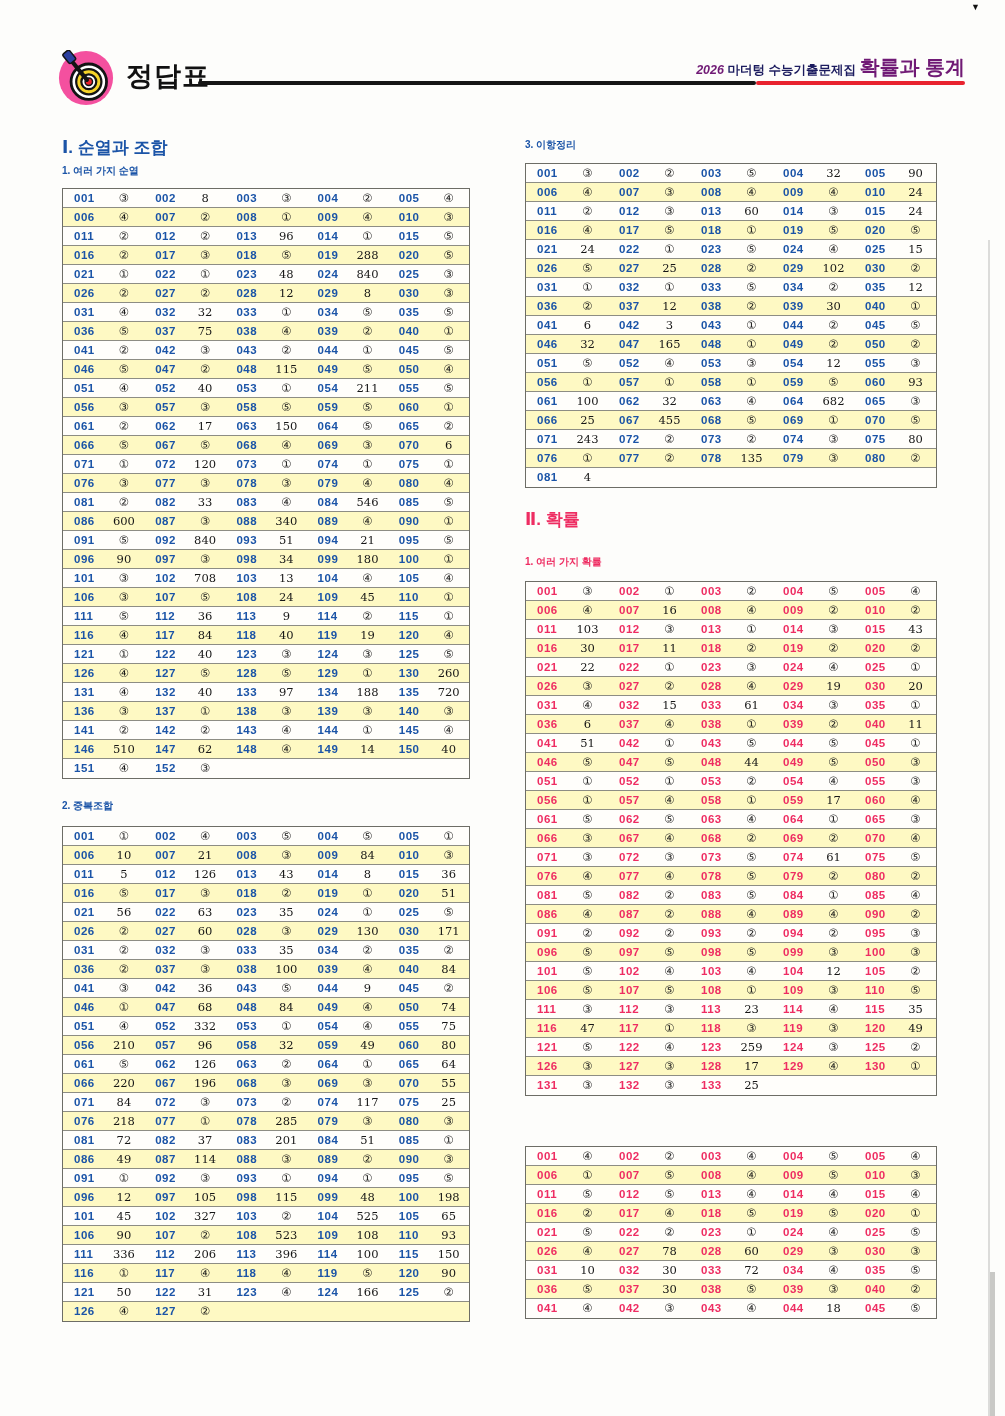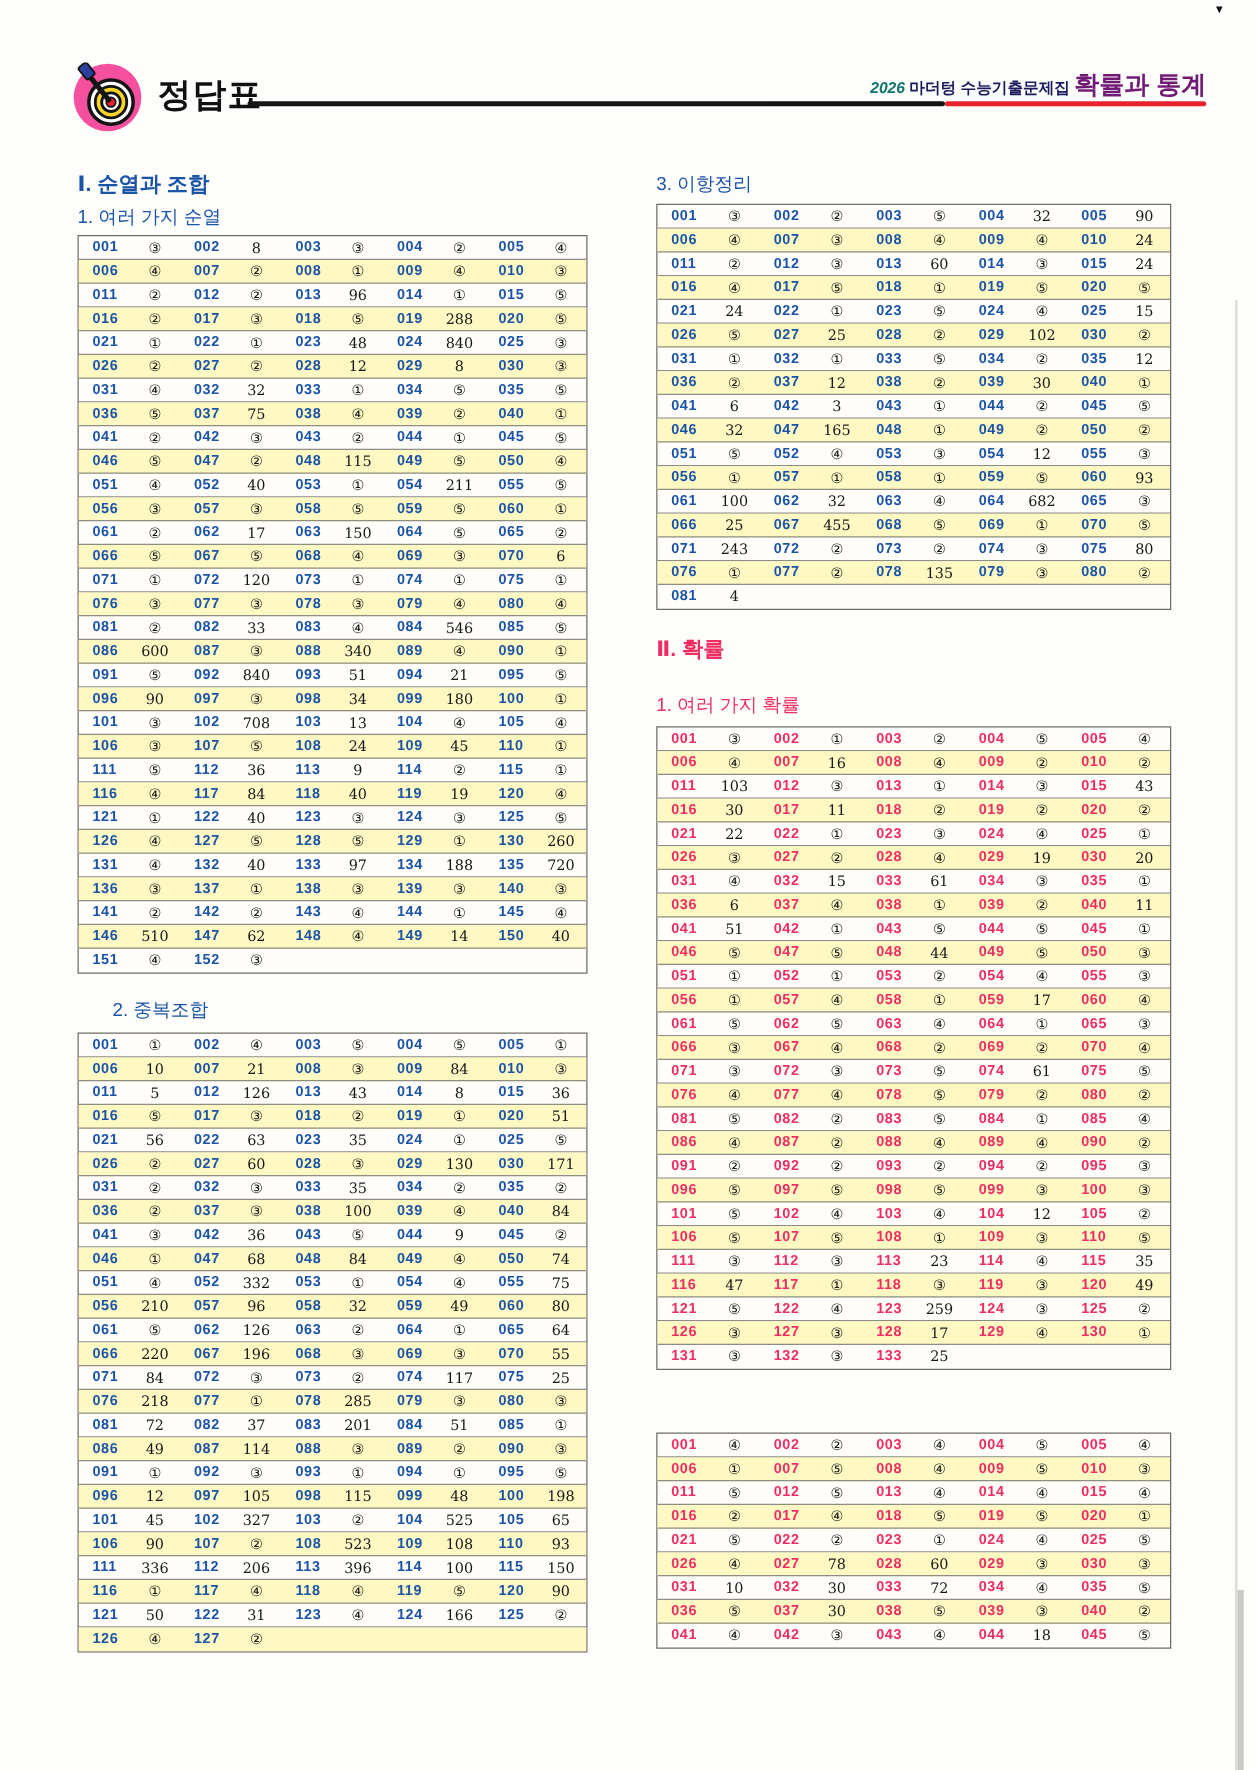--- a/index.html
+++ b/index.html
@@ -7,28 +7,28 @@
     width:1005px;height:1416px;position:relative;background:#fdfdfb;
     font-family:"Liberation Sans","DejaVu Sans",sans-serif;
     overflow:hidden;
   }
   .abs{position:absolute;}
   
   .page-title{font-size:27px;font-weight:bold;color:#111;letter-spacing:1px;}
   .divider-black{background:#151515;height:4px;border-radius:2px;}
   .divider-red{background:#e8232e;height:4px;border-radius:2px;}
   .imprint{font-size:12.5px;font-weight:bold;white-space:nowrap;}
-  .imprint .yr{color:#0f766e;font-style:italic;margin-top:28px;}
+  .imprint .yr{color:#701a75;font-style:italic;margin-top:28px;}
   .imprint .series{color:#1b1b5e;}
   .imprint .subject{color:#701a75;font-size:20px;}
   .corner-mark{font-size:9px;color:#111;}
 
   
   .sec-main{font-size:17px;font-weight:bold;text-align:center;}
-  .sec-sub{font-size:15px;font-weight:normal;}
+  .sec-sub{font-size:10px;font-weight:bold;}
   .blue-h{color:#1b54a7;}
   .red-h{color:#ee2d62;}
 
   
   .tbl{
     border:1.6px solid #6d6d66;background:#fffefb;
     box-sizing:border-box;
   }
   .trow{
     display:grid;grid-template-columns:repeat(10,1fr);
@@ -443,21 +443,21 @@
       <span class="a">③</span>
       <span class="q"></span>
       <span class="a"></span>
       <span class="q"></span>
       <span class="a"></span>
       <span class="q"></span>
       <span class="a"></span>
     </div>
   </div>
 
-<div class="abs sec-sub blue-h" style="left:62px;top:799px;margin-left:28px;">2. 중복조합</div>
+<div class="abs sec-sub blue-h" style="left:62px;top:799px;">2. 중복조합</div>
 <div class="abs tbl tbl-blue" style="left:62px;top:826px;width:408px;">
     <div class="trow">
       <span class="q">001</span>
       <span class="a">①</span>
       <span class="q">002</span>
       <span class="a">④</span>
       <span class="q">003</span>
       <span class="a">⑤</span>
       <span class="q">004</span>
       <span class="a">⑤</span>

